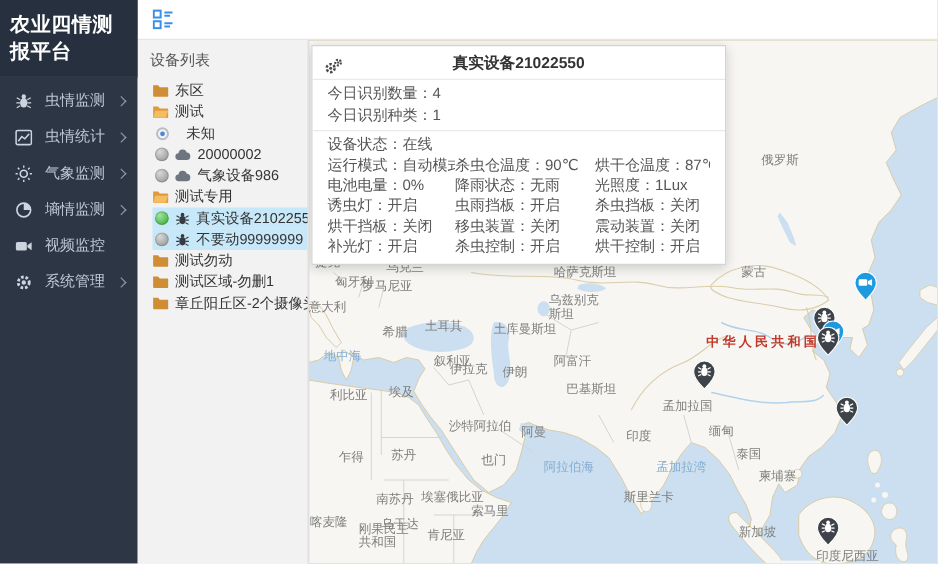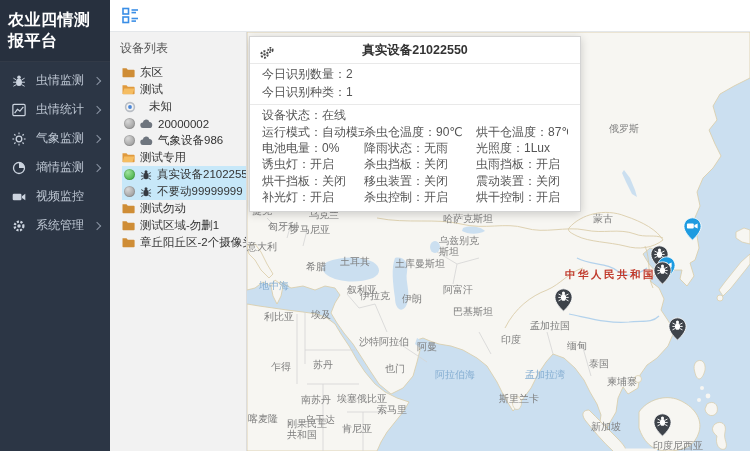--- a/index.html
+++ b/index.html
@@ -389,21 +389,21 @@
         <span class="mlabel country" style="left: 23px; top: 229px; margin-left: 36px;">希腊</span>
         <span class="mlabel country" style="left: 93px; top: 224px;">土耳其</span>
         <span class="mlabel country" style="left: 100px; top: 252px;">叙利亚</span>
         <span class="mlabel country" style="left: 113px; top: 258px;">伊拉克</span>
         <span class="mlabel country" style="left: 155px; top: 261px;">伊朗</span>
         <span class="mlabel country" style="left: 148px; top: 226px;">土库曼斯坦</span>
         <span class="mlabel country" style="left: 192px; top: 203px;">乌兹别克
 斯坦</span>
         <span class="mlabel country" style="left: 196px; top: 252px;">阿富汗</span>
         <span class="mlabel country" style="left: 206px; top: 274px;">巴基斯坦</span>
-        <span class="mlabel country" style="left: 254px; top: 302px;">印度</span>
+        <span class="mlabel country" style="left: 254px; top: 312px;">印度</span>
         <span class="mlabel country" style="left: 283px; top: 288px;">孟加拉国</span>
         <span class="mlabel country" style="left: 320px; top: 308px;">缅甸</span>
         <span class="mlabel country" style="left: 342px; top: 326px;">泰国</span>
         <span class="mlabel country" style="left: 360px; top: 344px;">柬埔寨</span>
         <span class="mlabel country" style="left: 252px; top: 361px;">斯里兰卡</span>
         <span class="mlabel country" style="left: 17px; top: 279px;">利比亚</span>
         <span class="mlabel country" style="left: 64px; top: 277px;">埃及</span>
         <span class="mlabel country" style="left: 112px; top: 304px;">沙特阿拉伯</span>
         <span class="mlabel country" style="left: 170px; top: 309px;">阿曼</span>
         <span class="mlabel country" style="left: 138px; top: 331px;">也门</span>
@@ -510,34 +510,34 @@
                 <circle cx="5.5" cy="8.5" r="3.2" stroke-width="2" stroke-dasharray="2 1.4"></circle>
                 <circle cx="11.5" cy="4" r="2.2" stroke-width="1.8" stroke-dasharray="1.6 1.2"></circle>
               </g>
               <circle cx="5.5" cy="8.5" r="1.2" fill="#4a4a4a"></circle>
               <circle cx="11.5" cy="4" r="0.9" fill="#4a4a4a"></circle>
             </svg>
         </span>
         <span class="pp-title">真实设备21022550</span>
       </div>
       <div class="pp-sum">
-        <div>今日识别数量：2</div>
+        <div>今日识别数量：4</div>
         <div>今日识别种类：1</div>
       </div>
       <div class="pp-status">设备状态：在线</div>
       <div class="pp-grid">
         <span>运行模式：自动模式</span>
         <span>杀虫仓温度：90℃</span>
         <span>烘干仓温度：87℃</span>
         <span>电池电量：0%</span>
         <span>降雨状态：无雨</span>
         <span>光照度：1Lux</span>
         <span>诱虫灯：开启</span>
+        <span>虫雨挡板：开启</span>
         <span>杀虫挡板：关闭</span>
-        <span>虫雨挡板：开启</span>
         <span>烘干挡板：关闭</span>
         <span>移虫装置：关闭</span>
         <span>震动装置：关闭</span>
         <span>补光灯：开启</span>
         <span>杀虫控制：开启</span>
         <span>烘干控制：开启</span>
       </div>
     </div>
   </div>
 

